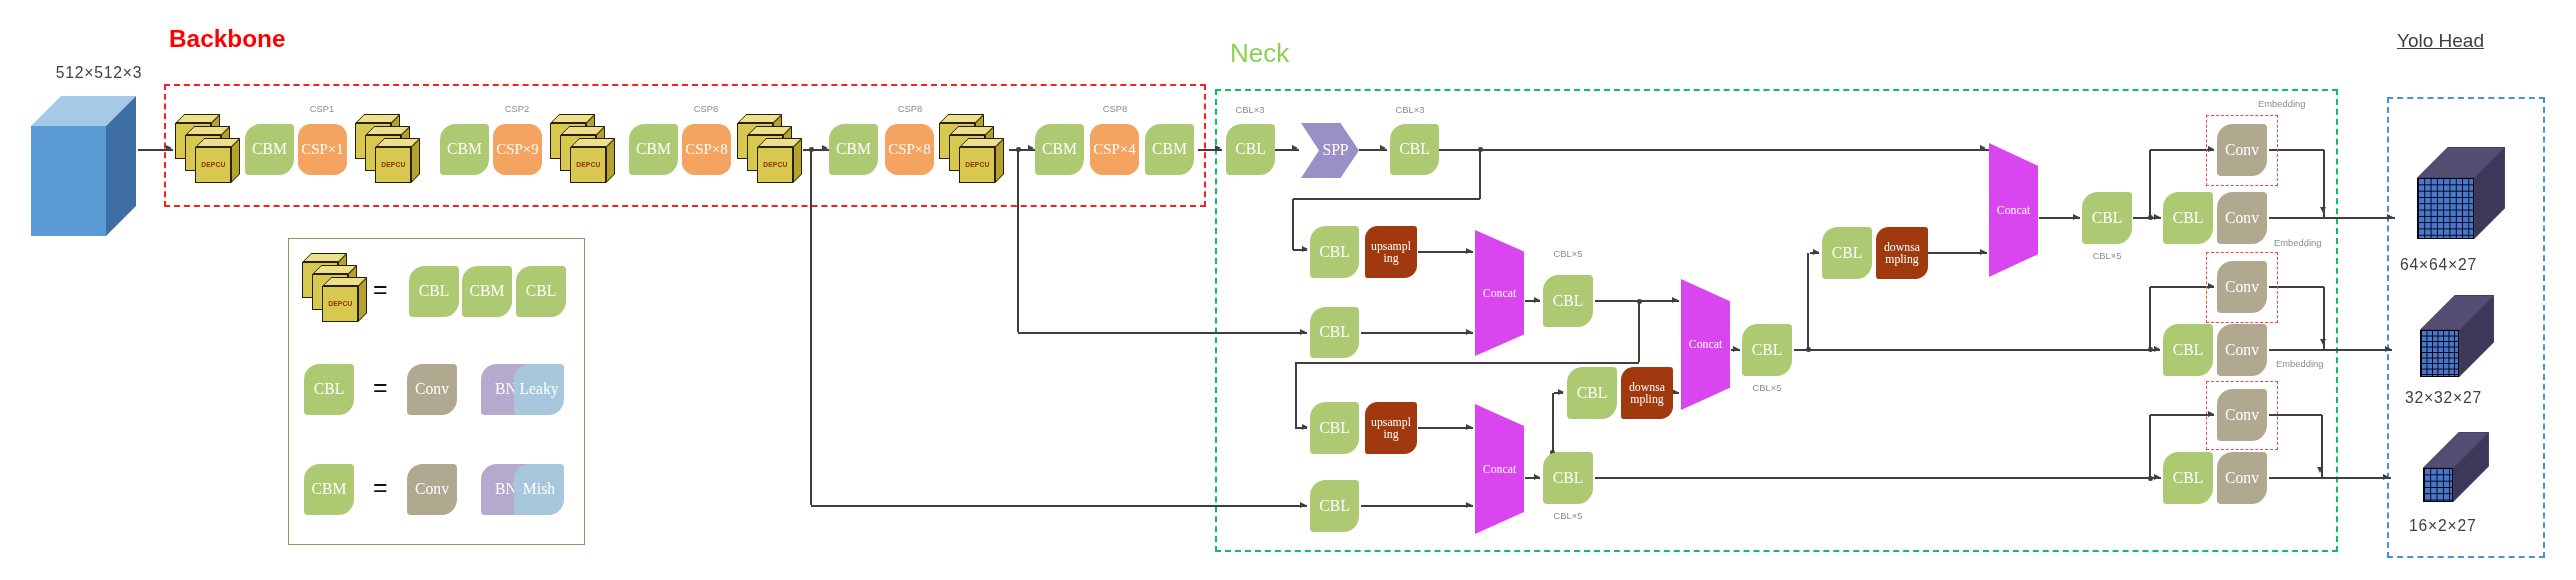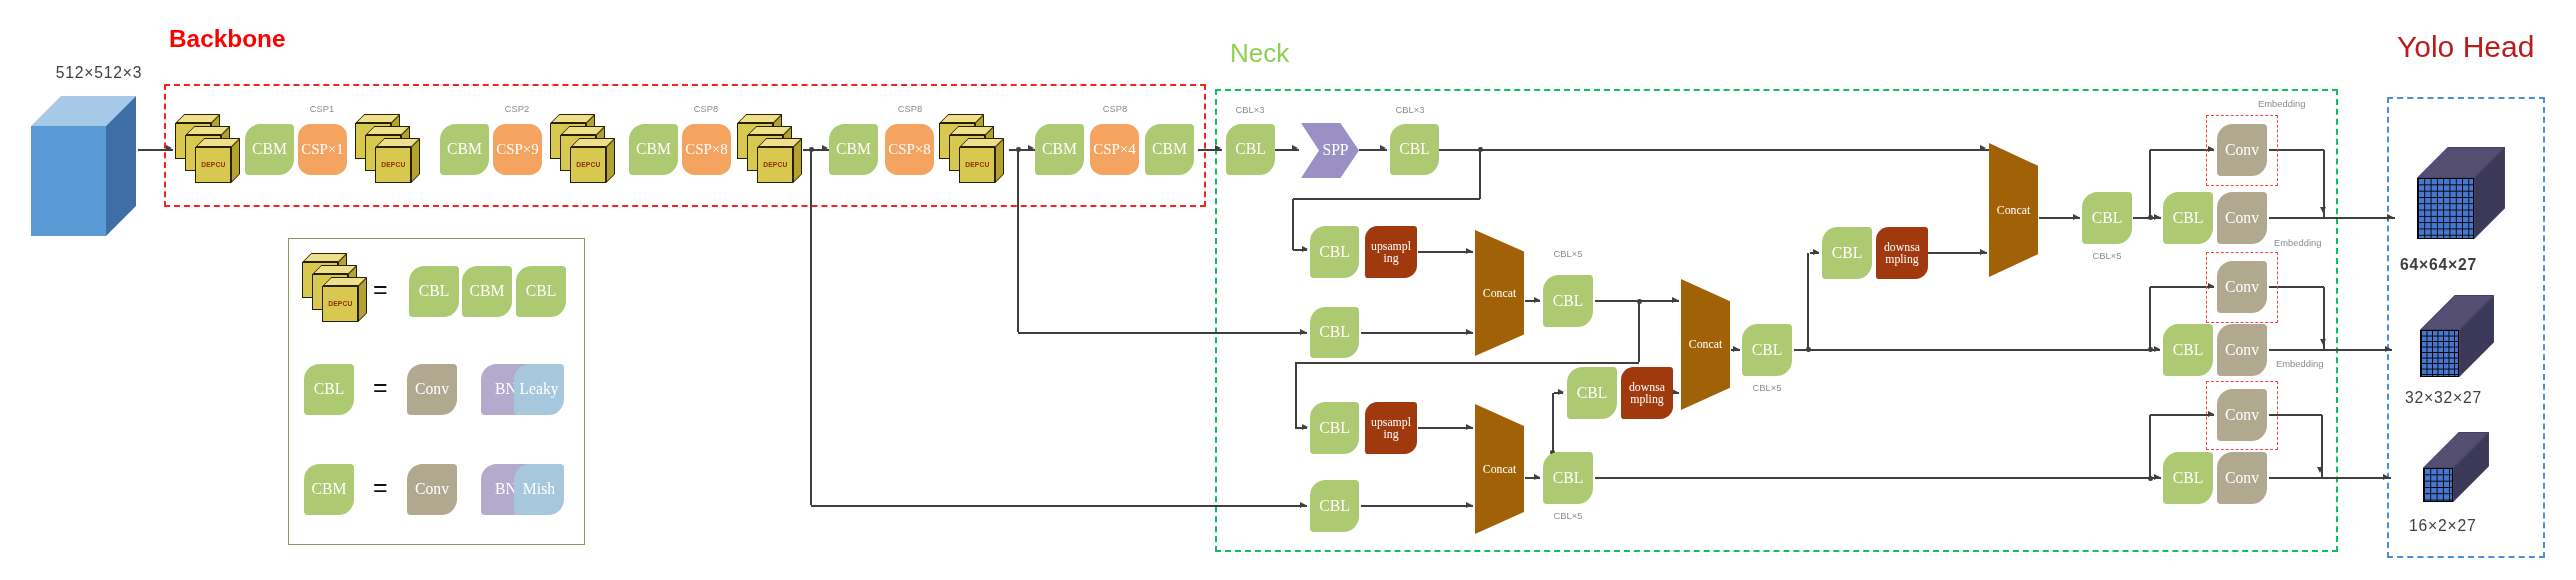--- a/index.html
+++ b/index.html
@@ -8,21 +8,21 @@
   
   .blk{position:absolute;display:flex;align-items:center;justify-content:center;
        color:#fff;font-family:"Liberation Serif",serif;font-size:15.7px;line-height:1.05;
        box-sizing:border-box;text-align:center;}
   .g   {background:#adc972;border-radius:15.7px 3.9px 15.7px 3.9px;}
   .org {background:#f4a360;border-radius:12.6px;}
   .brn {background:#a03a0e;border-radius:12.6px 3.1px 12.6px 3.1px;font-size:11.8px;white-space:pre-line;}
   .tan {background:#b1a890;border-radius:15.7px 3.9px 15.7px 3.9px;}
   .lav {background:#b4aacd;border-radius:15.7px 3.9px 15.7px 3.9px;margin-left:20px;}
   .act {background:#a6c7dc;border-radius:15.7px 3.9px 15.7px 3.9px;text-align:right;}
-  .concat{background:#a16207;clip-path:polygon(0 0,100% 17%,100% 83%,0 100%);font-size:11.8px;}
+  .concat{background:#d946ef;clip-path:polygon(0 0,100% 17%,100% 83%,0 100%);font-size:11.8px;}
   .spp {background:#9a90c5;clip-path:polygon(0 0,68% 0,100% 50%,68% 100%,0 100%,31% 50%);
         padding-left:11px;}
   
   .sm{position:absolute;font-size:9.4px;color:#8c8c8c;white-space:nowrap;}
   .smc{transform:translateX(-50%);}
   .dim{position:absolute;font-size:15.7px;color:#3f3f3f;letter-spacing:0.8px;white-space:nowrap;}
   .title{position:absolute;white-space:nowrap;}
   
   .dash{position:absolute;box-sizing:border-box;}
   .dash.red {border:2.4px dashed #fb1f1f;}
@@ -65,21 +65,21 @@
 <body>
 
 <div class="canvas">
 
   <div class="dash red" style="left:164px;top:84px;width:1042px;height:123px;"></div>
   <div class="dash grn" style="left:1215px;top:89px;width:1123px;height:463px;"></div>
   <div class="dash blu" style="left:2387px;top:97px;width:158px;height:461px;"></div>
 
   <div class="title" style="left:169px;top:25px;font-size:24.4px;font-weight:bold;color:#ff0000;">Backbone</div>
   <div class="title" style="left:1230px;top:38px;font-size:26px;color:#8ed052;">Neck</div>
-  <div class="title" style="left:2397px;top:30px;font-size:30px;color:#b91c1c;">Yolo Head</div>
+  <div class="title" style="left:2397px;top:30px;font-size:19px;color:#404040;text-decoration:underline;">Yolo Head</div>
 
   <div id="wires">
       <div class="hl" style="left: 138px; top: 149px; width: 35px;"></div>
       <div class="hl" style="left: 803px; top: 149px; width: 26px;"></div>
       <div class="hl" style="left: 1009px; top: 149px; width: 27px;"></div>
       <div class="hl" style="left: 1198px; top: 149px; width: 24.4px;"></div>
       <div class="hl" style="left: 1275px; top: 149px; width: 24.4px;"></div>
       <div class="hl" style="left: 1359px; top: 149px; width: 27.5px;"></div>
       <div class="hl" style="left: 1439px; top: 149px; width: 550px;"></div>
       <div class="hl" style="left: 1293px; top: 198px; width: 187px;"></div>
@@ -348,21 +348,21 @@
   <div class="dash emb" style="left:2206px;top:381px;width:72px;height:69px;"></div>
   <div class="blk tan" style="left:2217px;top:389px;width:50px;height:52px;">Conv</div>
   <div class="blk g" style="left:2163px;top:452px;width:50px;height:52px;">CBL</div>
   <div class="blk tan" style="left:2217px;top:452px;width:50px;height:52px;">Conv</div>
 
   <div class="cube ocube" style="left:2417px;top:147px;width:88px;height:93px;">
     <div class="top" style="left:0;top:0;width:57px;height:31px;"></div>
     <div class="front" style="left:0;top:31px;width:57px;height:61px;background-size:6.3px 6.3px;"></div>
     <div class="side" style="left:57px;top:31px;width:31px;height:61px;"></div>
   </div>
-  <div class="dim" style="left:2400px;top:256px;font-weight:bold;">64×64×27</div>
+  <div class="dim" style="left:2400px;top:256px;">64×64×27</div>
 
   <div class="cube ocube" style="left:2420px;top:295px;width:74px;height:83px;">
     <div class="top" style="left:0;top:0;width:39px;height:35px;"></div>
     <div class="front" style="left:0;top:35px;width:39px;height:47px;background-size:5.5px 5.5px;"></div>
     <div class="side" style="left:39px;top:35px;width:35px;height:47px;"></div>
   </div>
   <div class="dim" style="left:2405px;top:389px;">32×32×27</div>
 
   <div class="cube ocube" style="left:2423px;top:432px;width:66px;height:70px;">
     <div class="top" style="left:0;top:0;width:30px;height:36px;"></div>

